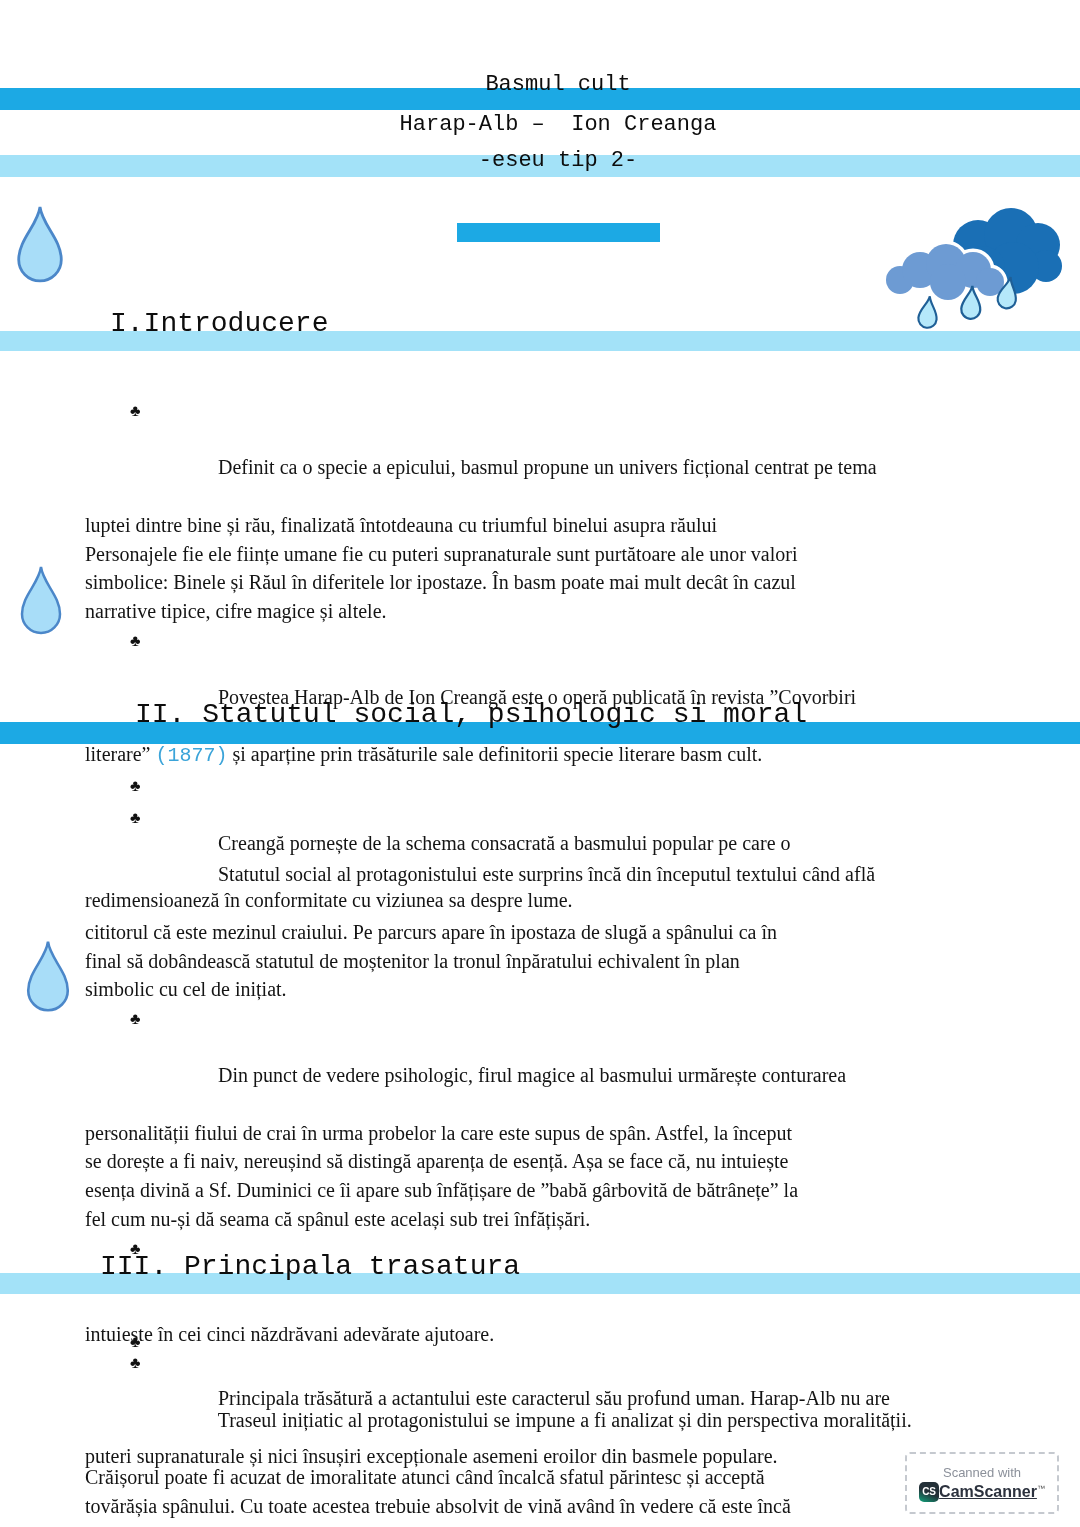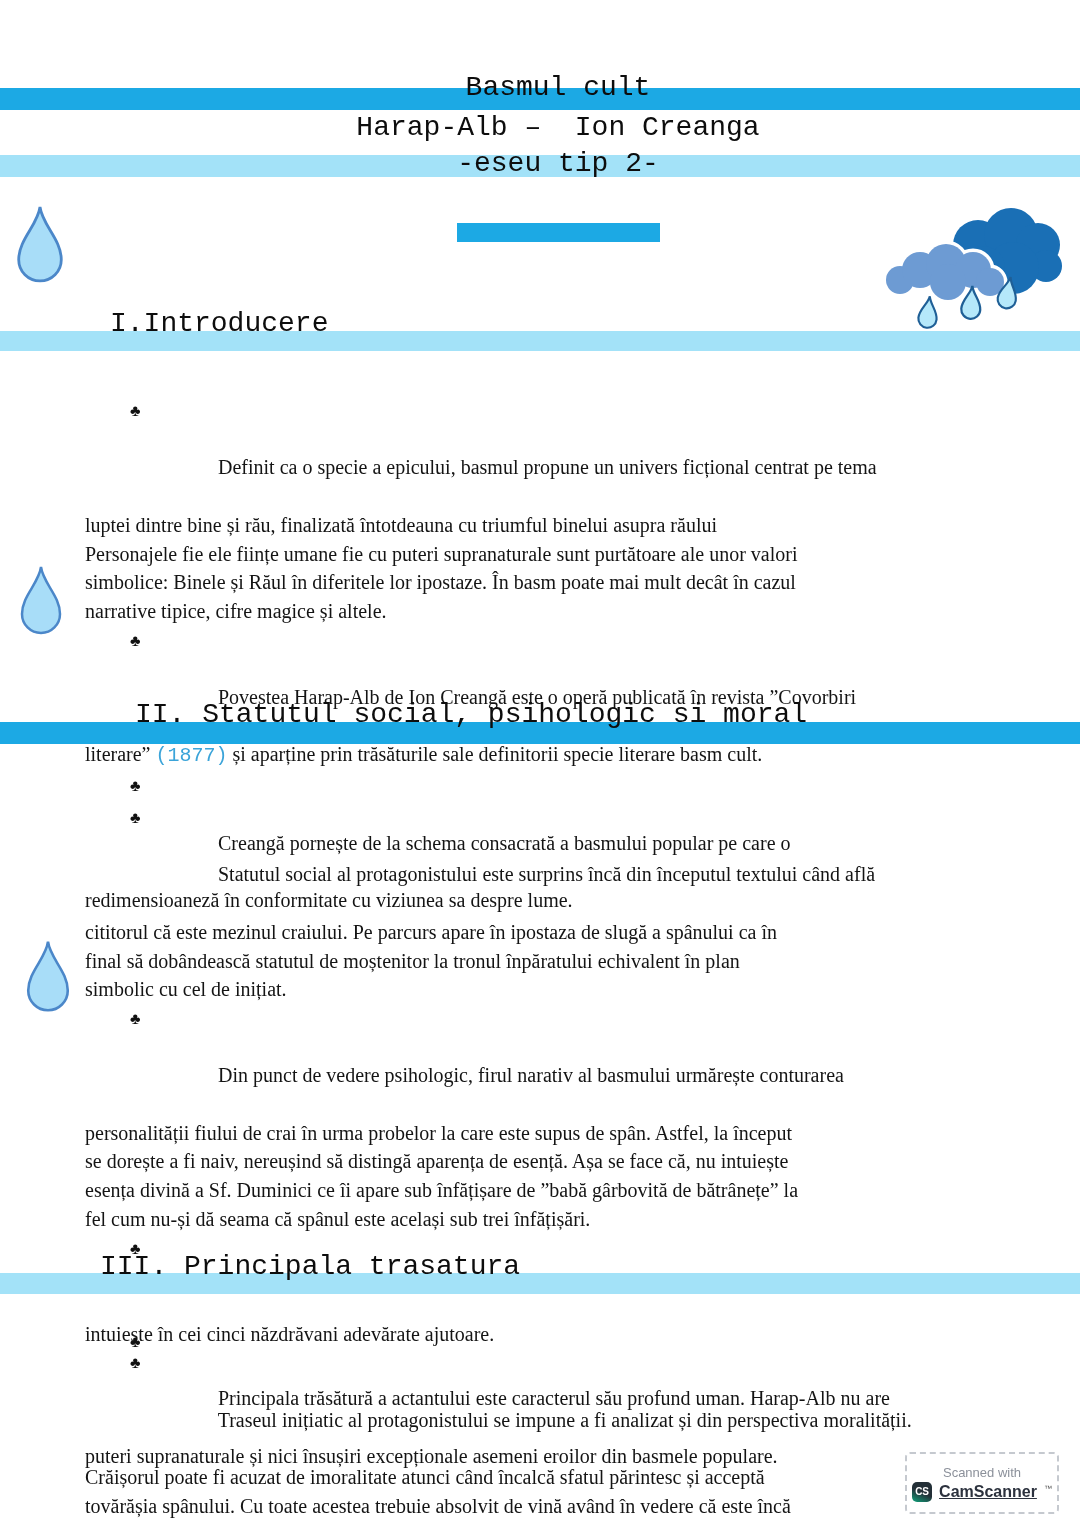--- a/index.html
+++ b/index.html
@@ -6,21 +6,21 @@
   .page{position:relative;width:1080px;height:1527px;background:#ffffff;overflow:hidden;
         font-family:"Liberation Serif","DejaVu Serif",serif;color:#141414;}
 
   
   .bar{position:absolute;left:0;right:0;z-index:1;}
   .bar.accent{background:#1ca9e4;}
   .bar.light{background:#a3e2f8;}
 
   
   .title{position:absolute;left:50%;transform:translateX(-50%);margin-left:18px;z-index:2;
-         font-family:"Liberation Mono","DejaVu Sans Mono",monospace;font-size:28px;
+         font-family:"Liberation Mono","DejaVu Sans Mono",monospace;font-size:22px;
          color:#0d0d0d;white-space:pre;}
 
   
   .heading{position:absolute;z-index:2;font-family:"Liberation Mono","DejaVu Sans Mono",monospace;
            font-size:28px;color:#0d0d0d;white-space:pre;}
 
   .smallbar{position:absolute;left:457px;top:223px;width:203px;height:19px;background:#1ca9e4;}
 
   
   .body{position:absolute;left:0;width:1080px;z-index:2;}
@@ -31,21 +31,21 @@
 
   
   .mdrop{position:absolute;z-index:2;}
   .cloud{position:absolute;left:878px;top:200px;width:190px;height:137px;z-index:2;}
 
   
   .badge{position:absolute;left:905px;top:1452px;width:150px;height:58px;background:#fff;
          border:2px dashed #c5c9cf;border-radius:5px;display:flex;flex-direction:column;
          align-items:center;justify-content:center;gap:2px;z-index:2;}
   .badge-top{font-family:"Liberation Sans",sans-serif;font-size:13px;color:#8b909a;}
-  .badge-row{display:flex;align-items:center;gap:7px;}
+  .badge-row{display:flex;align-items:center;gap:0;}
   .cs-logo{display:inline-block;width:20px;height:20px;border-radius:5px;text-align:center;
            background:linear-gradient(205deg,#232f37 52%,#10a47c);color:#fff;
            font:bold 10px/20px "Liberation Sans",sans-serif;}
   .cs-name{font-family:"Liberation Sans",sans-serif;font-weight:bold;font-size:16px;color:#2c323e;text-decoration:underline;}
   .cs-tm{font-family:"Liberation Sans",sans-serif;font-size:8px;color:#555;align-self:flex-start;margin-top:2px;}
 </style>
 </head>
 <body>
 
 <div class="page">
@@ -139,21 +139,21 @@
     <div class="bodyline first">
       <span class="club">♣</span>
       <span>Statutul social al protagonistului este surprins încă din începutul textului când află</span>
     </div>
     <div class="bodyline">cititorul că este mezinul craiului. Pe parcurs apare în ipostaza de slugă a spânului ca în</div>
     <div class="bodyline">final să dobândească statutul de moștenitor la tronul înpăratului echivalent în plan</div>
     <div class="bodyline">simbolic cu cel de inițiat.</div>
 
     <div class="bodyline first">
       <span class="club">♣</span>
-      <span>Din punct de vedere psihologic, firul narativ al basmului urmărește conturarea</span>
+      <span>Din punct de vedere psihologic, firul magice al basmului urmărește conturarea</span>
     </div>
     <div class="bodyline">personalității fiului de crai în urma probelor la care este supus de spân. Astfel, la început</div>
     <div class="bodyline">se dorește a fi naiv, nereușind să distingă aparența de esență. Așa se face că, nu intuiește</div>
     <div class="bodyline">esența divină a Sf. Duminici ce îi apare sub înfățișare de ”babă gârbovită de bătrânețe” la</div>
     <div class="bodyline">fel cum nu-și dă seama că spânul este același sub trei înfățișări.</div>
 
     <div class="bodyline first">
       <span class="club">♣</span>
     </div>
     <div class="bodyline">intuiește în cei cinci năzdrăvani adevărate ajutoare.</div>

